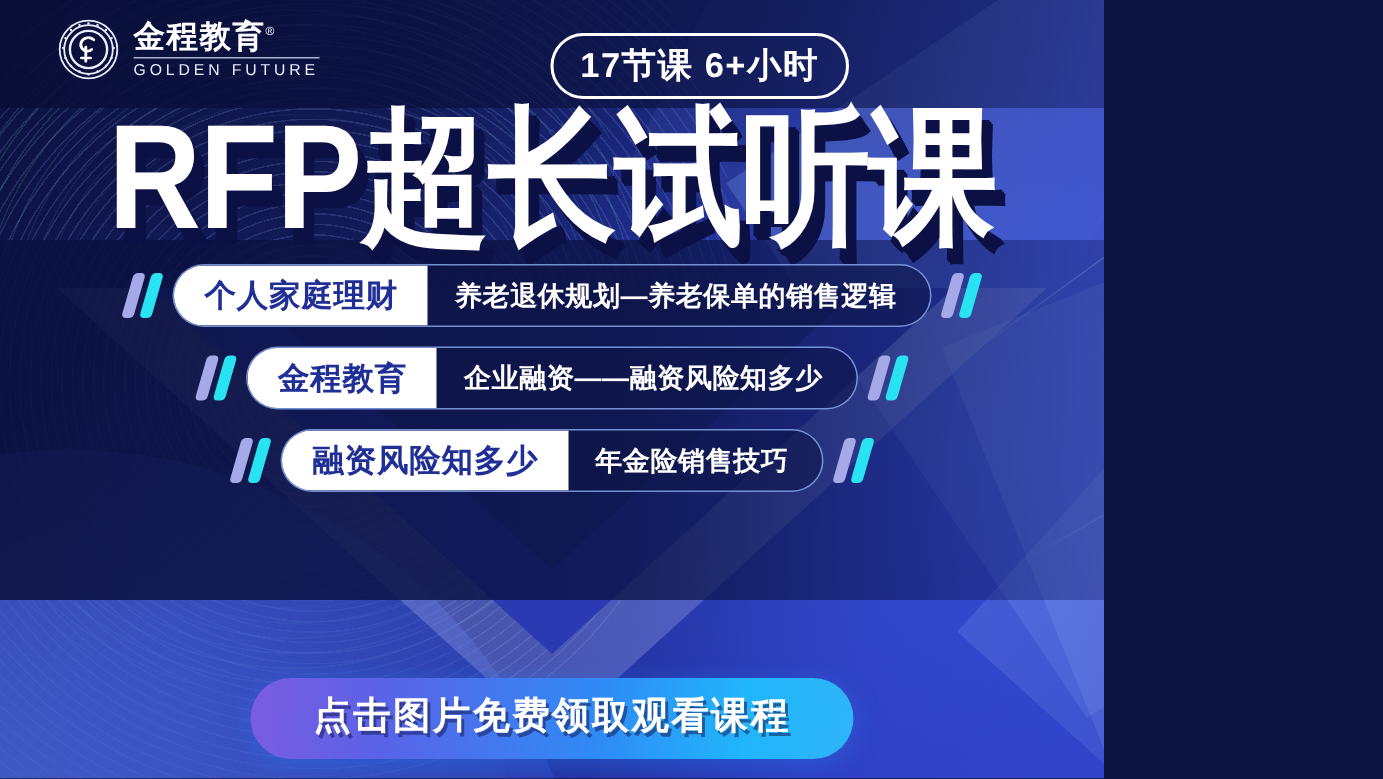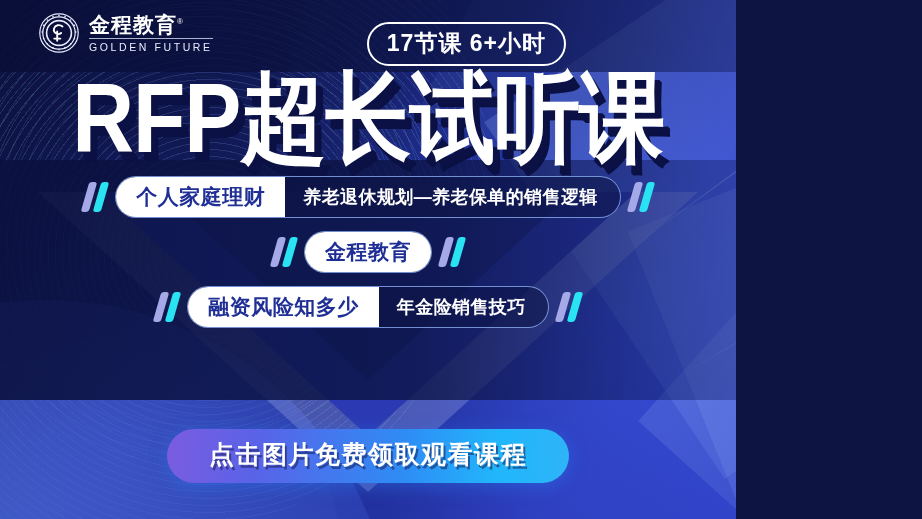--- a/index.html
+++ b/index.html
@@ -184,21 +184,21 @@
     color:#ffffff;
     font-size:18px; font-weight:bold; letter-spacing:.4px;
     display:flex; align-items:center;
     padding:0 22px 0 18px;
     white-space:nowrap;
   }
 
   
   .cta {
     position:absolute; left:50%; transform:translateX(-50%);
-    top:429px;
+    top:452px;
     padding:12px 42px 14px;
     border-radius:28px;
     background:linear-gradient(95deg, #7b5ce0 0%, #5a63e8 22%, #2f8bf5 58%, #21b6fb 82%, #2fb4f8 100%);
     color:#ffffff; font-size:25px; font-weight:bold; letter-spacing:1.5px;
     white-space:nowrap; line-height:1.1;
     text-shadow:2px 3px 0 rgba(20,30,90,.55);
     box-shadow:0 4px 18px rgba(40,120,240,.45);
   }
 </style>
 </head>
@@ -287,20 +287,21 @@
           </span>
       </div>
 
       <div class="row">
         <span class="slash left">
             <i class="p"></i>
             <i class="c"></i>
           </span>
         <span class="pill">
           <span class="pill-tag">金程教育</span>
+          <span class="pill-desc">企业融资——融资风险知多少</span>
         </span>
         <span class="slash right">
             <i class="p"></i>
             <i class="c"></i>
           </span>
       </div>
 
       <div class="row">
         <span class="slash left">
             <i class="p"></i>

